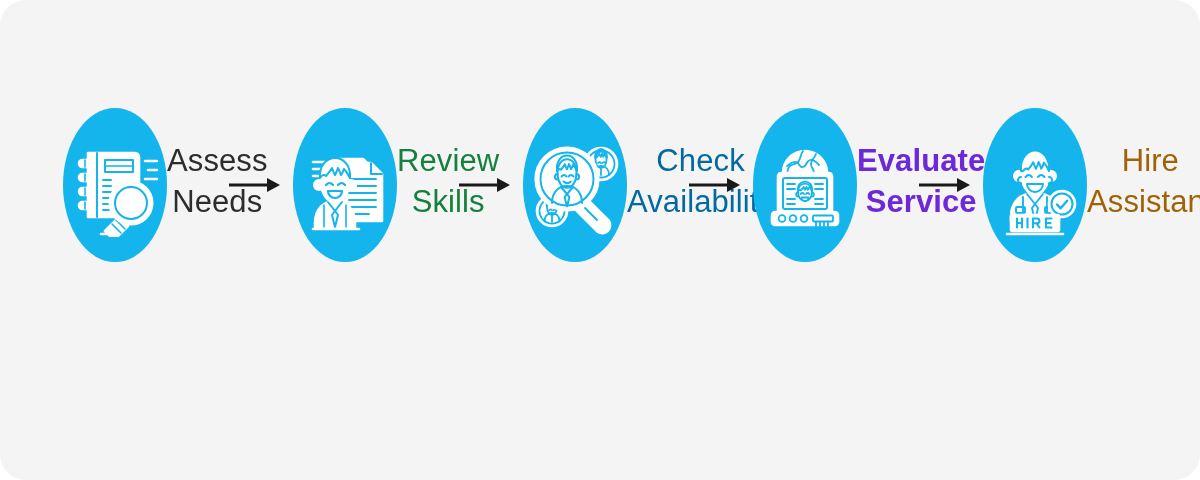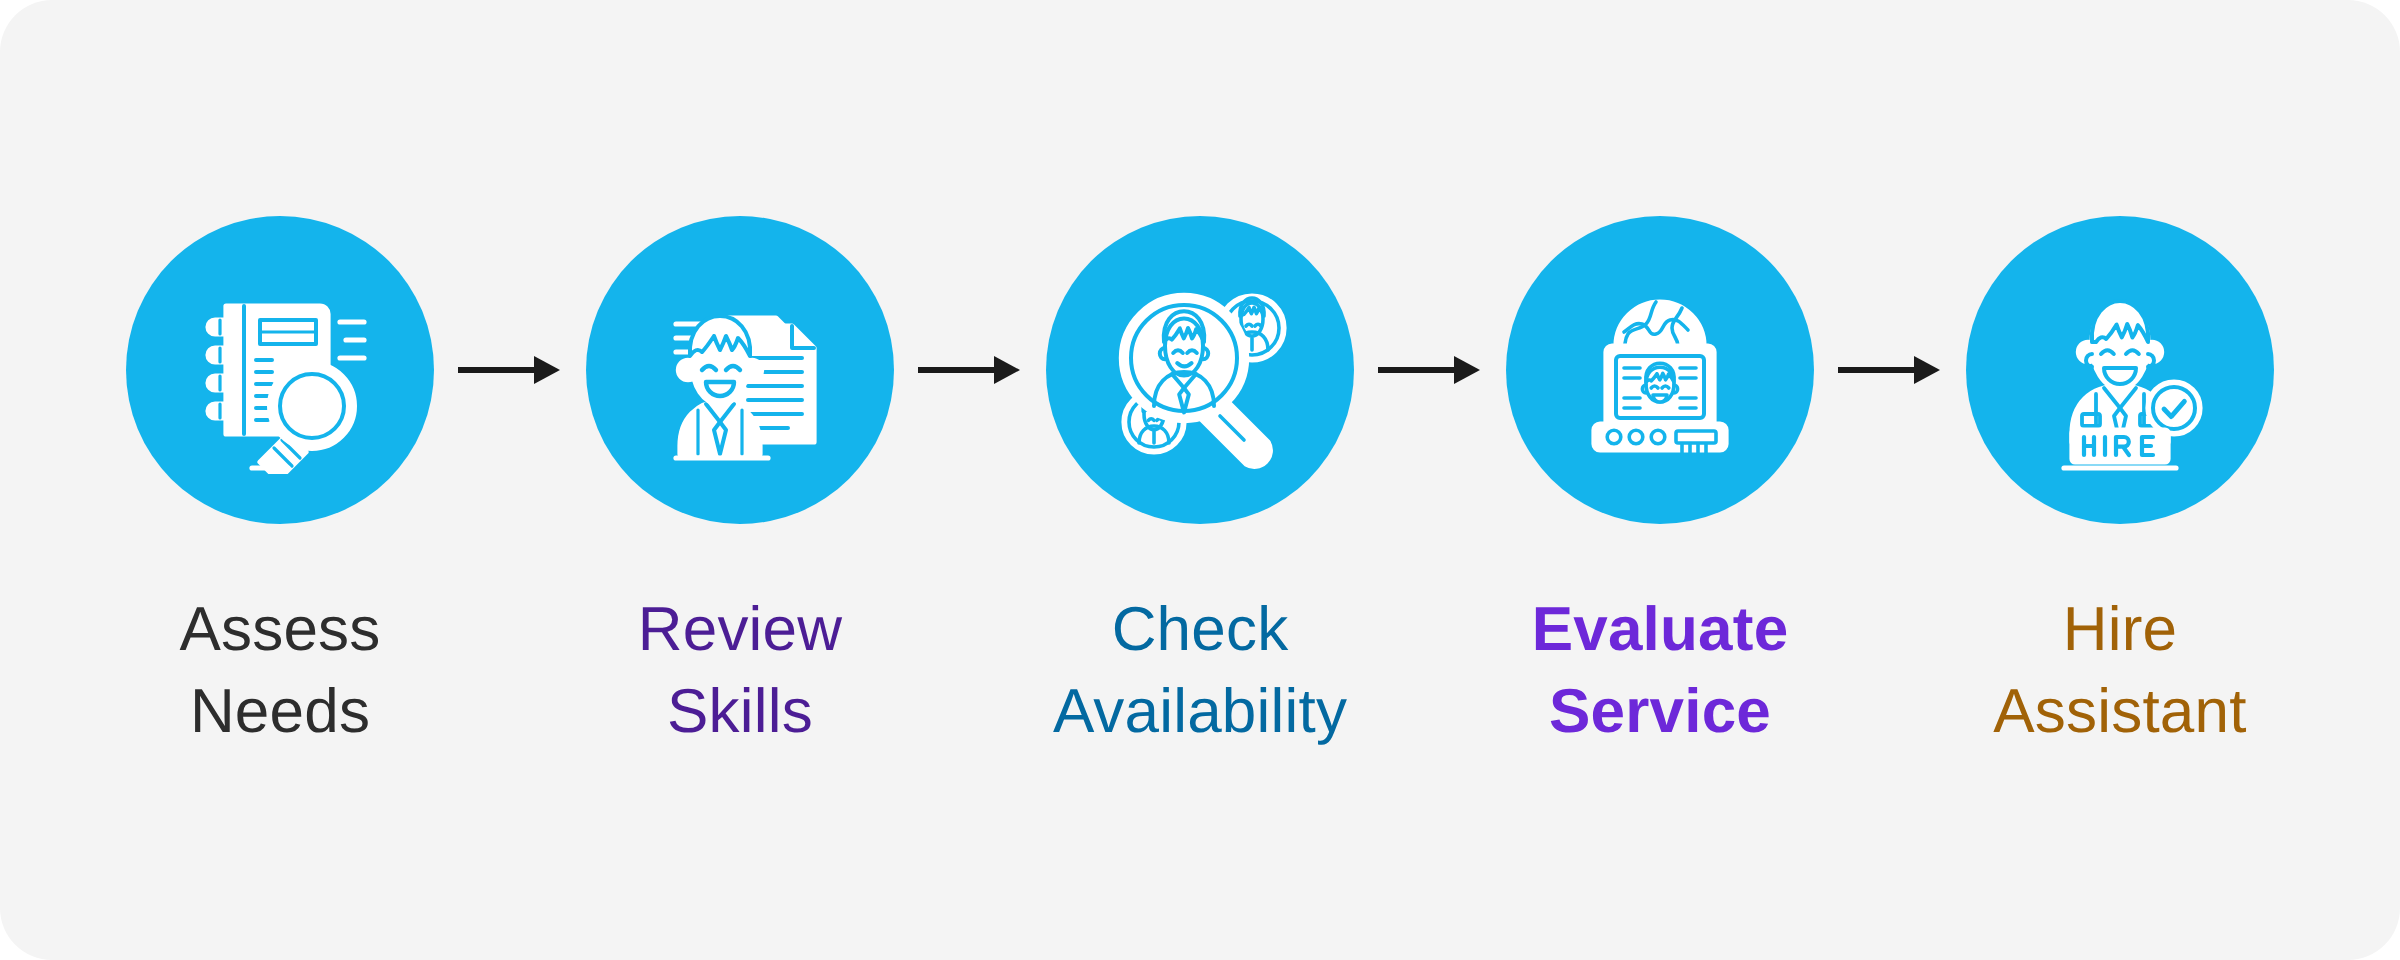--- a/index.html
+++ b/index.html
@@ -35,22 +35,22 @@
     flex-direction: row;
     align-items: flex-start;
     justify-content: center;
     padding-top: 108px;
     box-sizing: border-box;
   }
 
   .step {
     width: 154px;
     display: flex;
-    flex-direction: column;
-    align-items: center;
+    flex-direction: row;
+    align-items: flex-start;
     flex: 0 0 auto;
   }
 
   .circle {
     width: 154px;
     height: 154px;
     border-radius: 50%;
     background: #14b4ec;
     display: flex;
     align-items: center;
@@ -171,21 +171,21 @@
               <path d="M33 52 q3.5 -4 7 0" fill="none" stroke="#14b4ec" stroke-width="2.2"></path>
               <path d="M45 52 q3.5 -4 7 0" fill="none" stroke="#14b4ec" stroke-width="2.2"></path>
 
               <path d="M35 58 h14 a7 7 0 0 1 -14 0 z" fill="#ffffff" stroke="#14b4ec" stroke-width="2.2"></path>
 
               <path d="M20 96 h46" stroke="#ffffff" stroke-width="2.6"></path>
             </g>
           </svg>
         </span>
       </div>
-      <div class="step-label" style="color: #4c1d95;">Review
+      <div class="step-label" style="color: #15803d;">Review
 Skills</div>
     </div>
 
     <div class="arrow">
       <span>
         <svg width="56" height="20" viewBox="0 0 56 20">
           <path d="M2 10 H42" stroke="#1a1a1a" stroke-width="3" fill="none"></path>
           <path d="M40 3 L53 10 L40 17 Z" fill="#1a1a1a"></path>
         </svg>
       </span>

